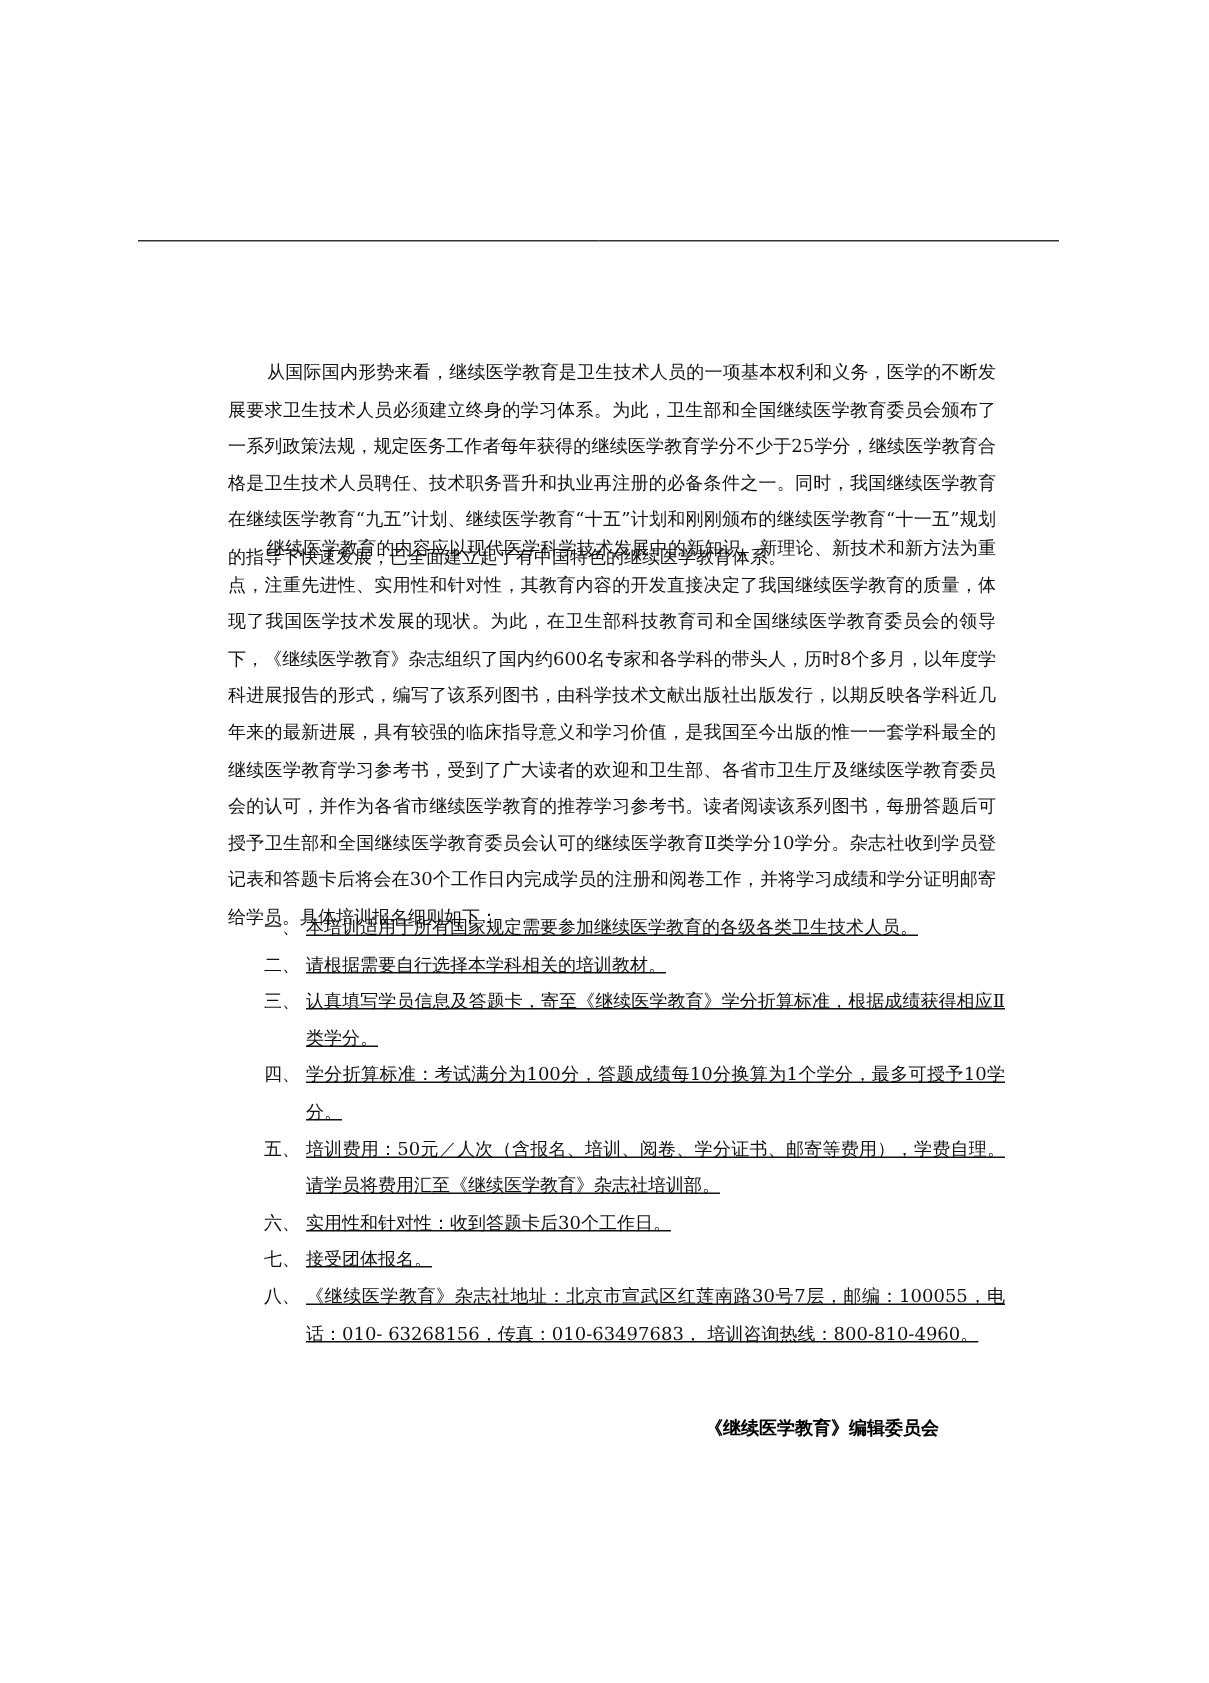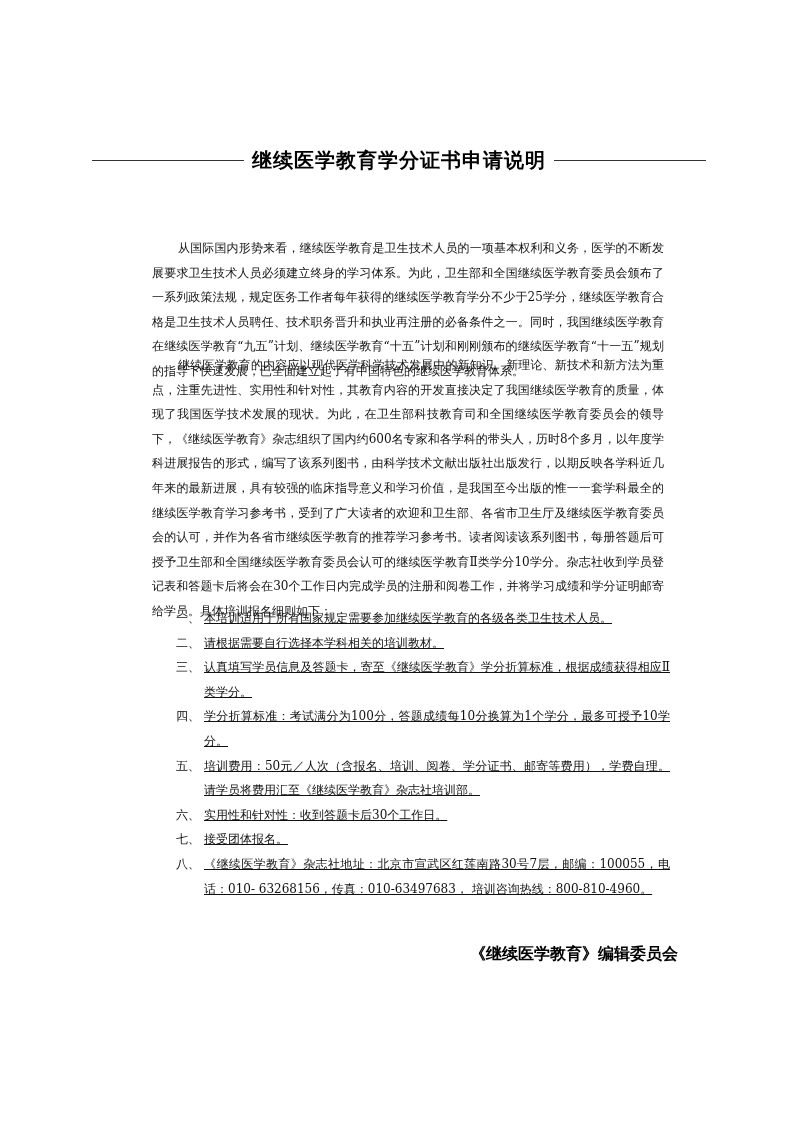--- a/index.html
+++ b/index.html
@@ -72,31 +72,30 @@
       flex: 1;
       text-align: justify;
       text-decoration: underline;
     }
     .signature {
       position: absolute;
       left: 470px;
       top: 944px;
       font-family: Liberation Mono, monospace;
       font-weight: bold;
-      font-size: 16px;
+      font-size: 12px;
       color: #000;
       white-space: nowrap;
     }
   </style>
 </head>
 <body>
 
 <div class="title-row">
   <div class="title-rule"></div>
-  <h1 class="title-text" style="margin:0;">继续医学教育学分证书申请说明</h1>
   <div class="title-rule"></div>
 </div>
 
 <p class="body-para" id="para1">从国际国内形势来看，继续医学教育是卫生技术人员的一项基本权利和义务，医学的不断发展要求卫生技术人员必须建立终身的学习体系。为此，卫生部和全国继续医学教育委员会颁布了一系列政策法规，规定医务工作者每年获得的继续医学教育学分不少于25学分，继续医学教育合格是卫生技术人员聘任、技术职务晋升和执业再注册的必备条件之一。同时，我国继续医学教育在继续医学教育“九五”计划、继续医学教育“十五”计划和刚刚颁布的继续医学教育“十一五”规划的指导下快速发展，已全面建立起了有中国特色的继续医学教育体系。</p>
 <p class="body-para" id="para2">继续医学教育的内容应以现代医学科学技术发展中的新知识、新理论、新技术和新方法为重点，注重先进性、实用性和针对性，其教育内容的开发直接决定了我国继续医学教育的质量，体现了我国医学技术发展的现状。为此，在卫生部科技教育司和全国继续医学教育委员会的领导下，《继续医学教育》杂志组织了国内约600名专家和各学科的带头人，历时8个多月，以年度学科进展报告的形式，编写了该系列图书，由科学技术文献出版社出版发行，以期反映各学科近几年来的最新进展，具有较强的临床指导意义和学习价值，是我国至今出版的惟一一套学科最全的继续医学教育学习参考书，受到了广大读者的欢迎和卫生部、各省市卫生厅及继续医学教育委员会的认可，并作为各省市继续医学教育的推荐学习参考书。读者阅读该系列图书，每册答题后可授予卫生部和全国继续医学教育委员会认可的继续医学教育Ⅱ类学分10学分。杂志社收到学员登记表和答题卡后将会在30个工作日内完成学员的注册和阅卷工作，并将学习成绩和学分证明邮寄给学员。具体培训报名细则如下：</p>
 
 <ul class="list">
   <li>
     <span class="num">一、</span>
     <span class="txt">本培训适用于所有国家规定需要参加继续医学教育的各级各类卫生技术人员。</span>

